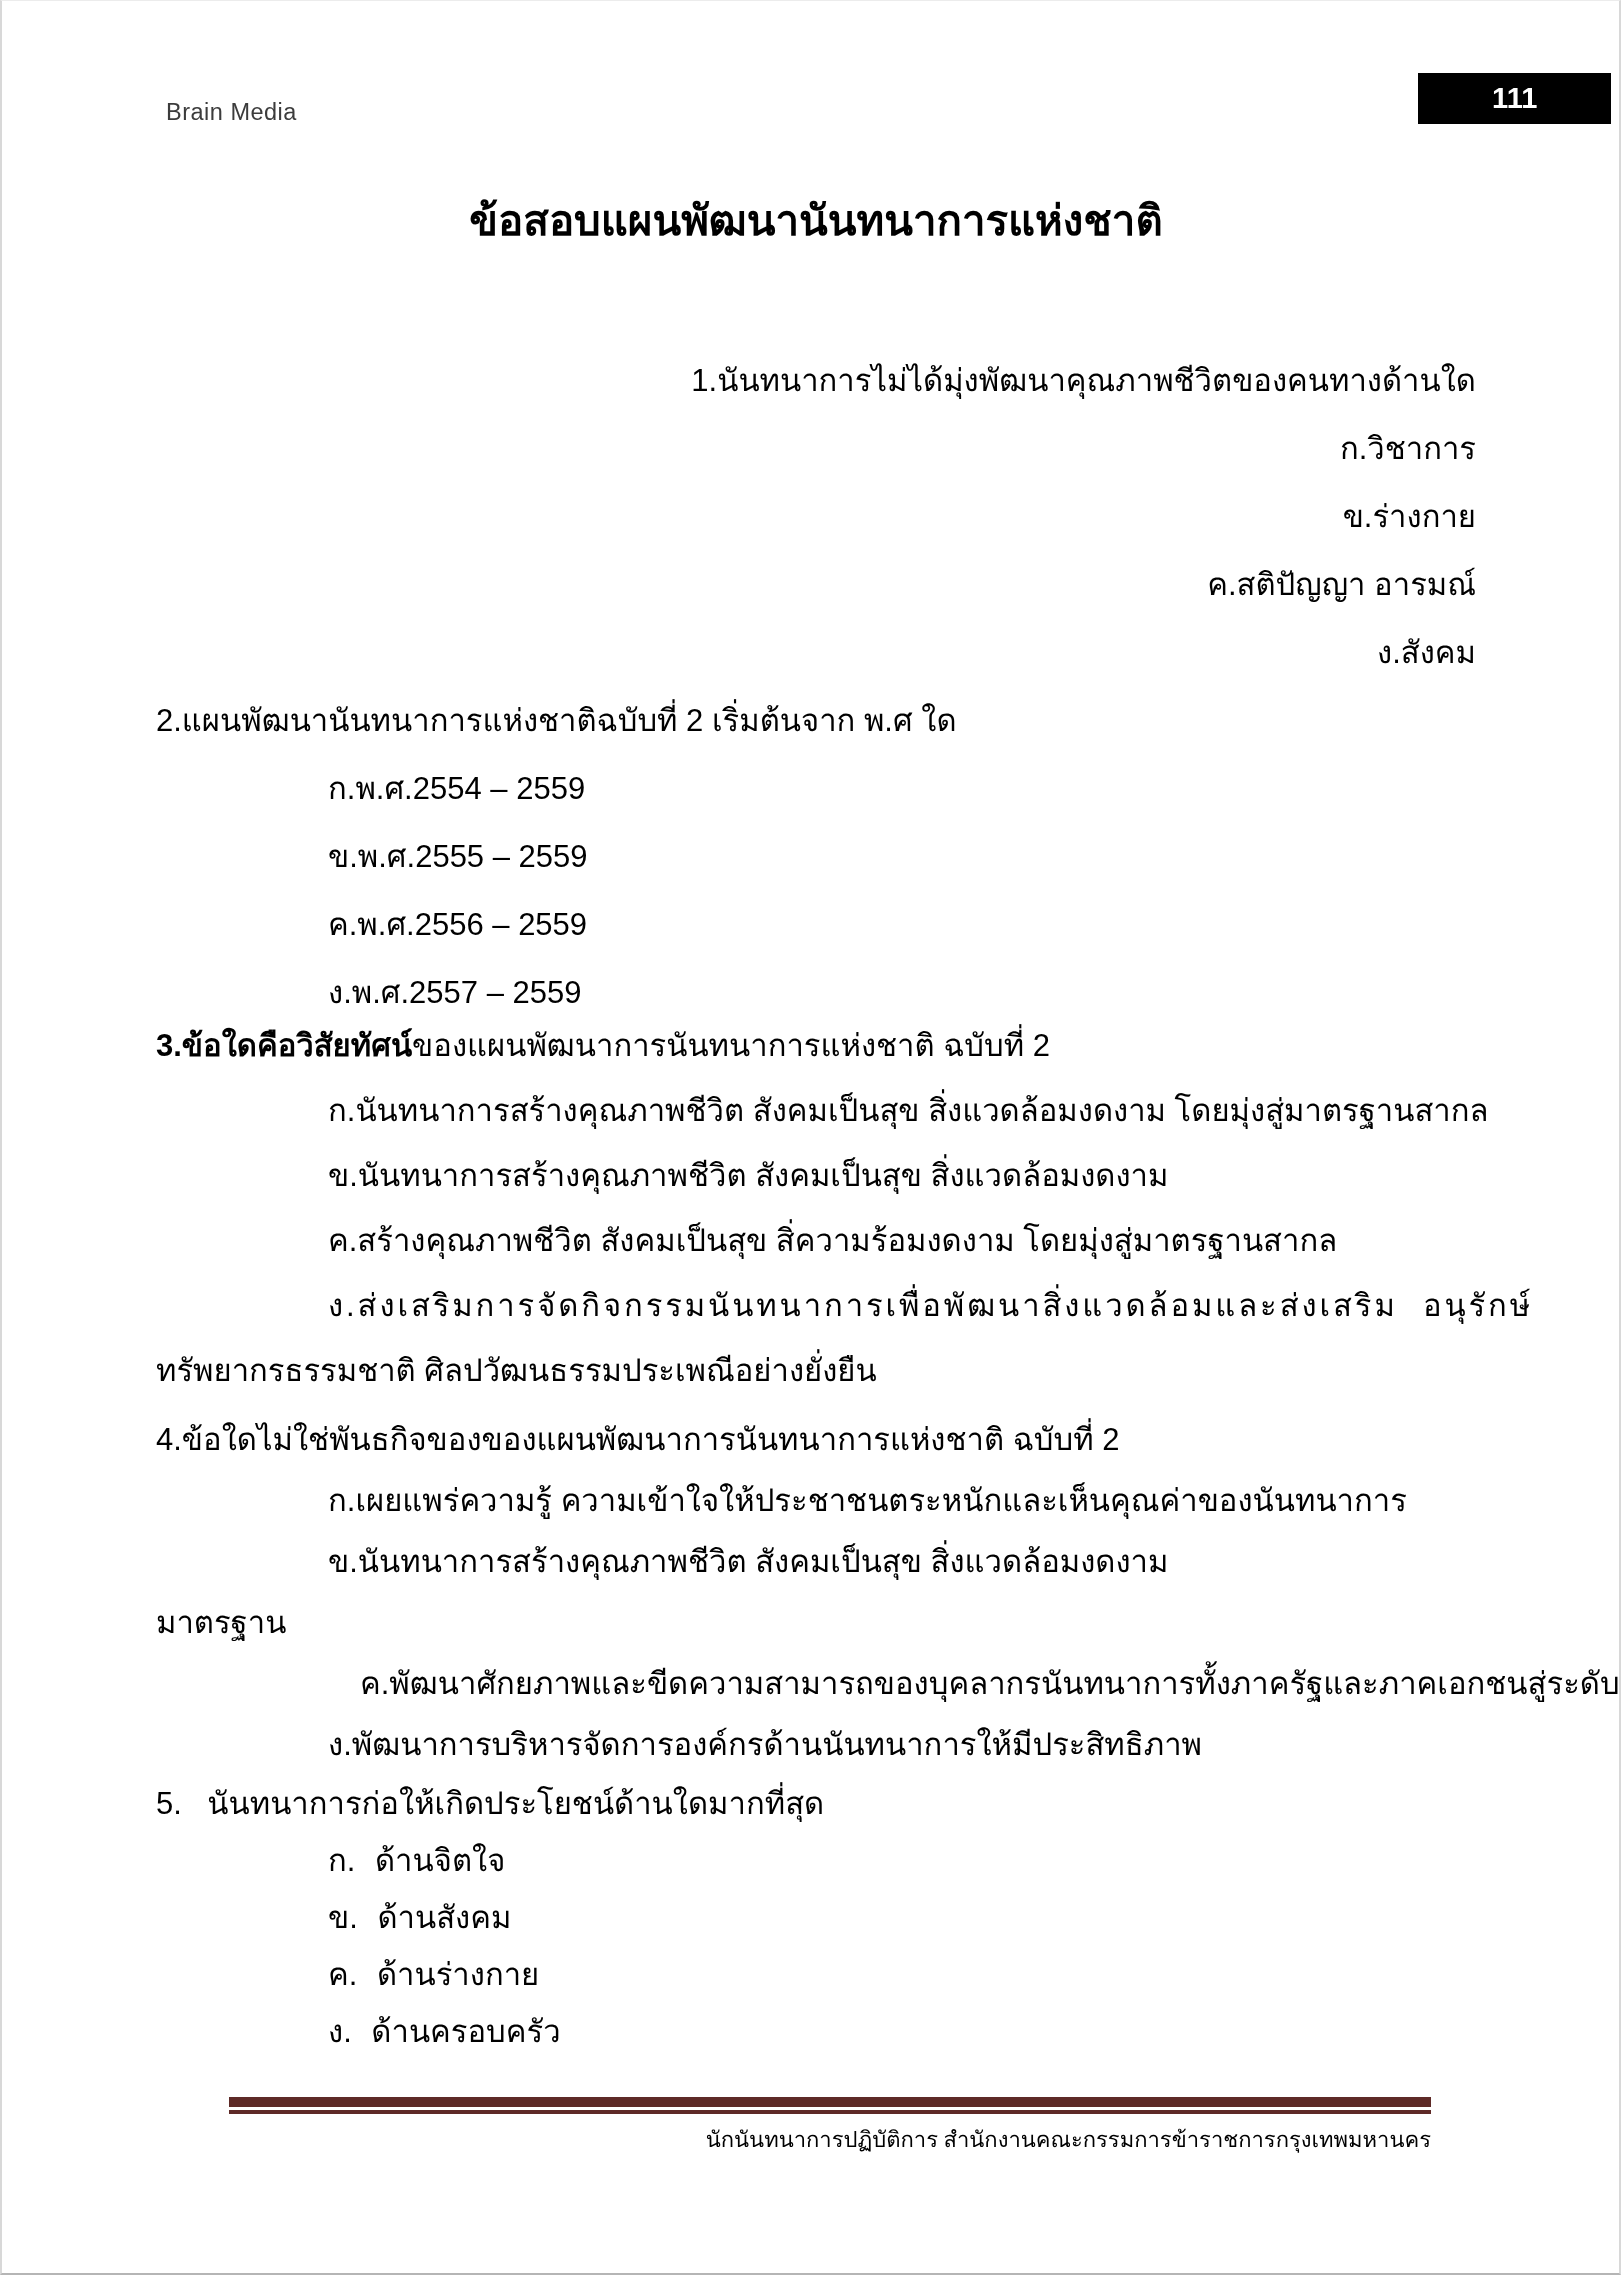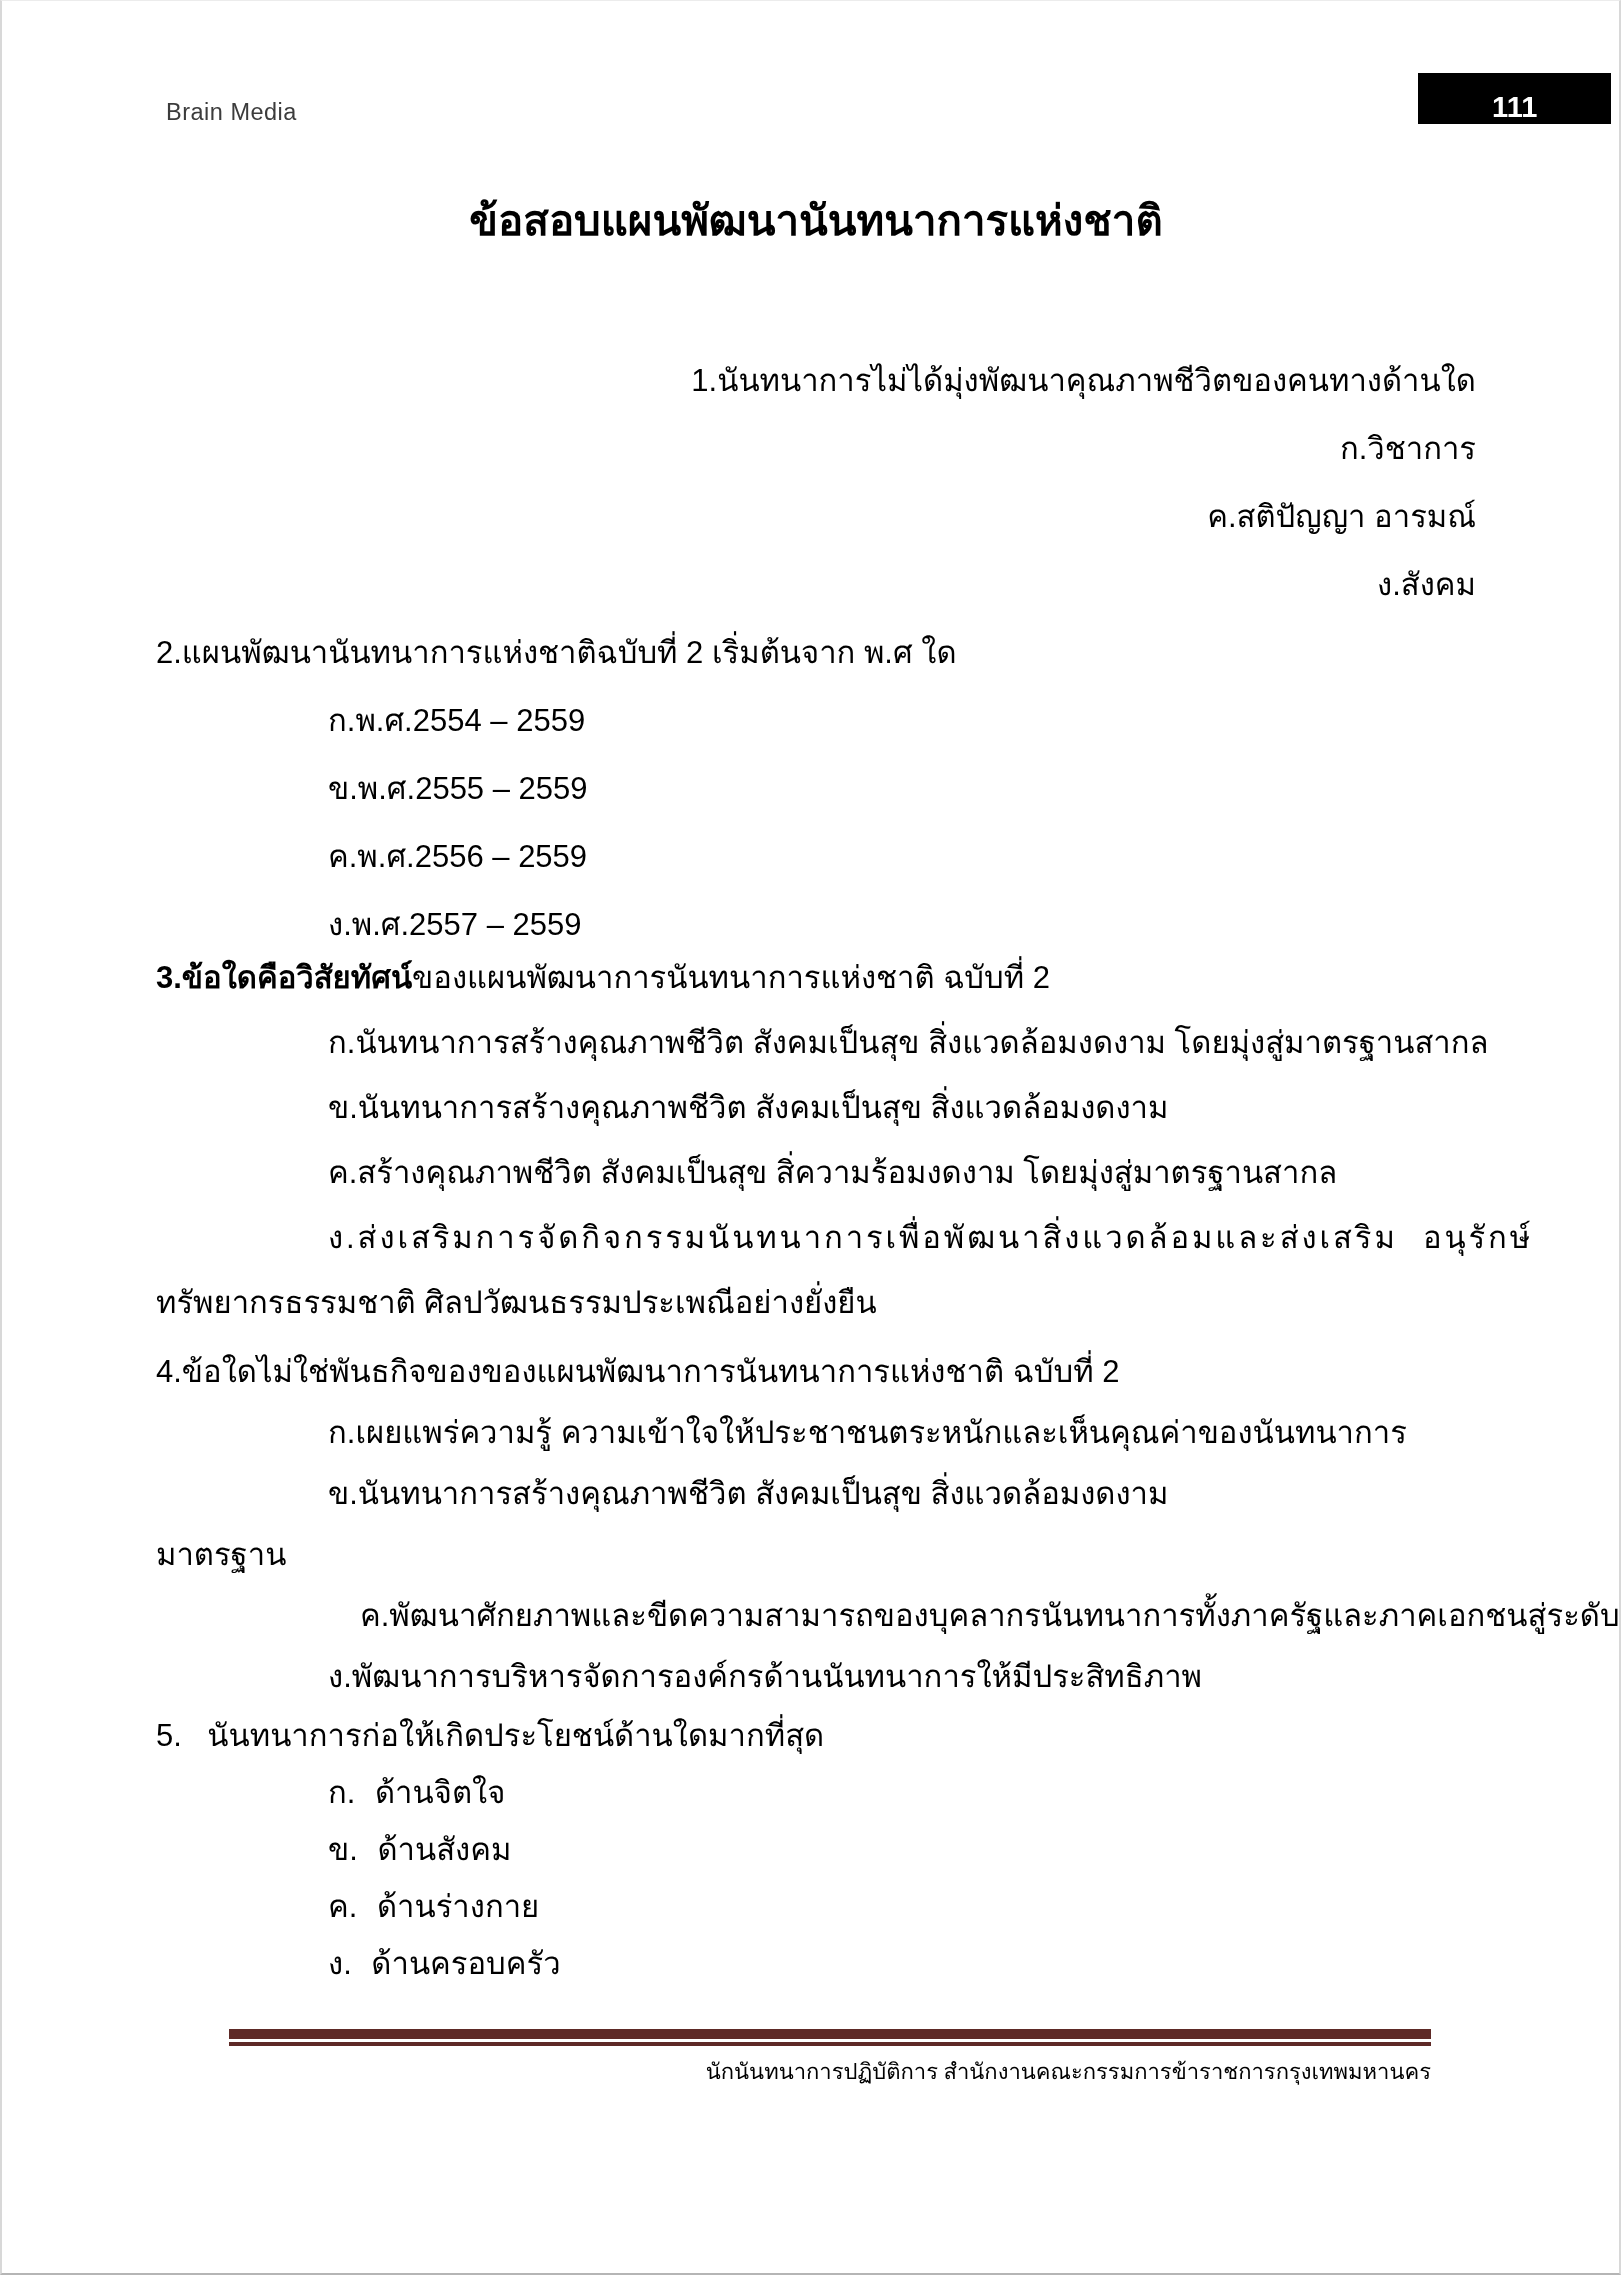--- a/index.html
+++ b/index.html
@@ -27,21 +27,21 @@
   }
   .pagenum-box {
     position: absolute;
     right: 7.8px;
     top: 72px;
     width: 193px;
     height: 51px;
     background: #000000;
     color: #ffffff;
     display: flex;
-    align-items: flex-end;
+    align-items: center;
     justify-content: center;
     font-size: 29px;
     font-weight: 600;
   }
   .content { padding: 0 143px 0 154px; }
   .title {
     margin: 0;
     padding-top: 196px;
     height: 47px;
     line-height: 47px;
@@ -91,20 +91,21 @@
     <span>111</span>
   </div>
 
   <div class="content">
 
     <h1 class="title">ข้อสอบแผนพัฒนานันทนาการแห่งชาติ</h1>
 
     <div class="qblock qb12 qb1">
       <div class="line"><span class="qnum">1.</span><span>นันทนาการไม่ได้มุ่งพัฒนาคุณภาพชีวิตของคนทางด้านใด</span></div>
       <div class="line opt"><span class="olabel">ก.</span><span>วิชาการ</span></div>
+      <div class="line opt"><span class="olabel">ข.</span><span>ร่างกาย</span></div>
       <div class="line opt"><span class="olabel">ค.</span><span>สติปัญญา อารมณ์</span></div>
       <div class="line opt"><span class="olabel">ง.</span><span>สังคม</span></div>
     </div>
 
     <div class="qblock qb12">
       <div class="line"><span class="qnum">2.</span><span>แผนพัฒนานันทนาการแห่งชาติฉบับที่ 2 เริ่มต้นจาก พ.ศ ใด</span></div>
       <div class="line opt"><span class="olabel">ก.</span><span>พ.ศ.2554 – 2559</span></div>
       <div class="line opt"><span class="olabel">ข.</span><span>พ.ศ.2555 – 2559</span></div>
       <div class="line opt"><span class="olabel">ค.</span><span>พ.ศ.2556 – 2559</span></div>
       <div class="line opt"><span class="olabel">ง.</span><span>พ.ศ.2557 – 2559</span></div>

